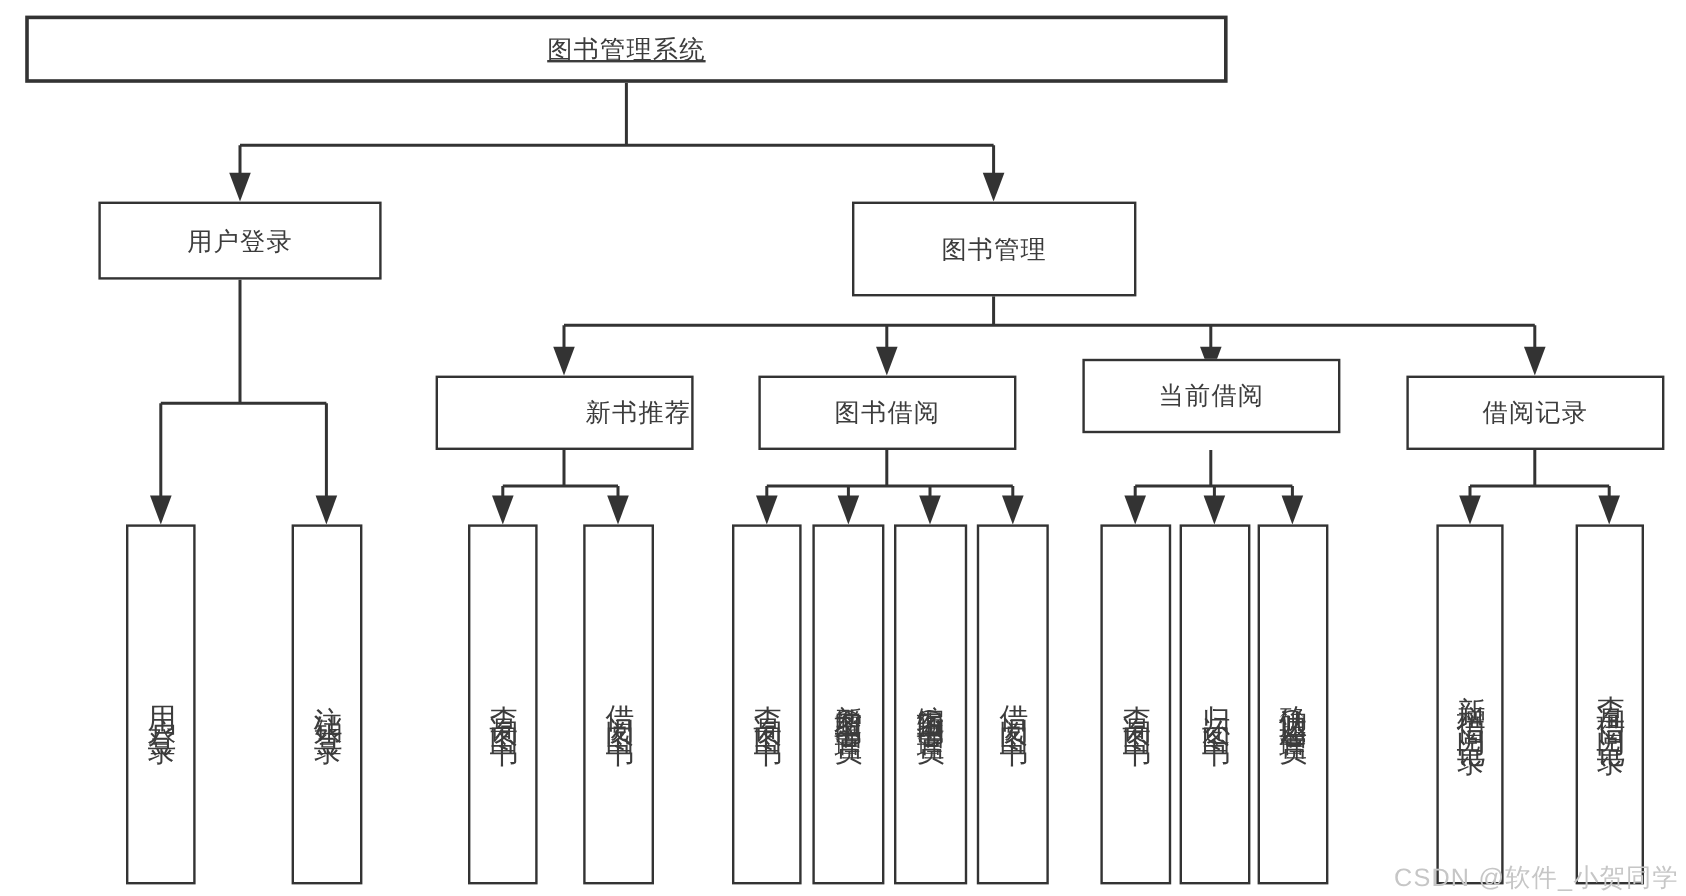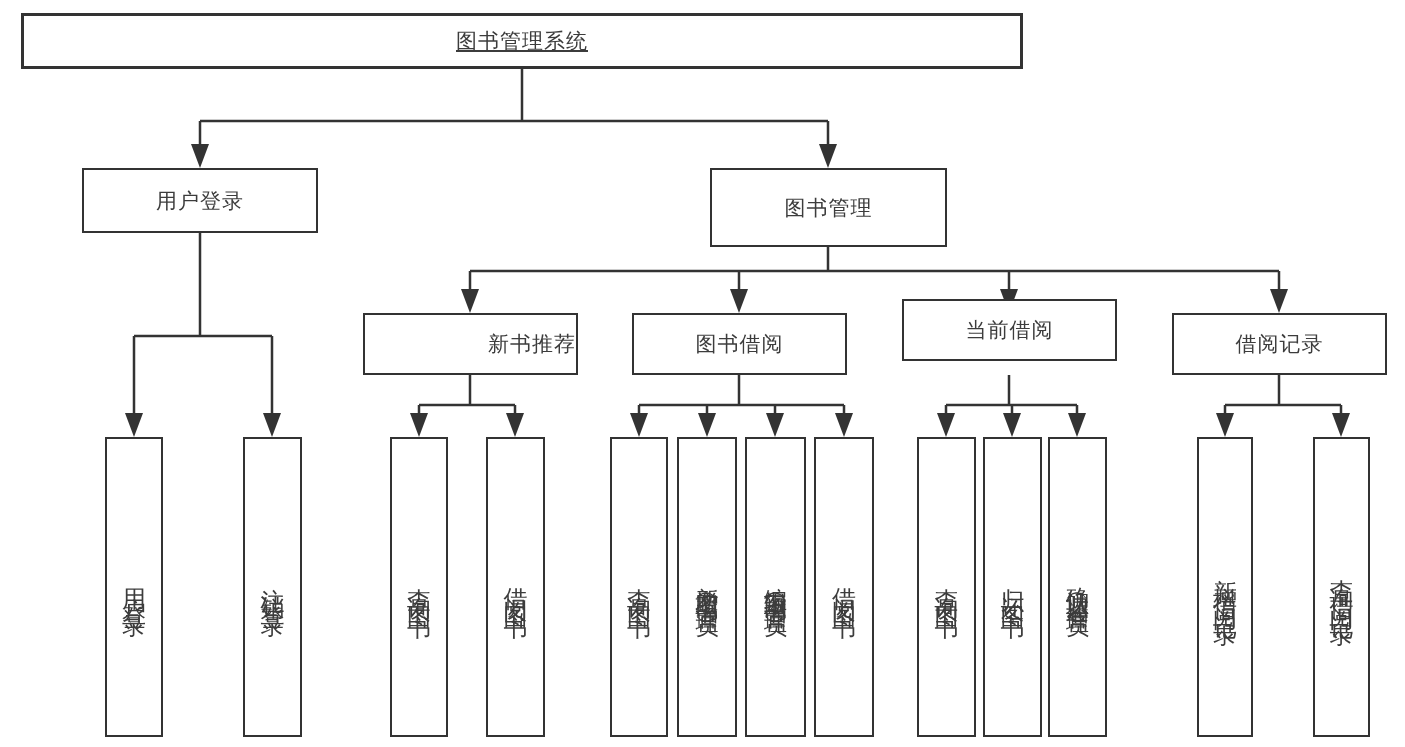--- a/index.html
+++ b/index.html
@@ -154,14 +154,15 @@
     <span class="vtext">确认归还（管理员）</span>
   </div>
 
   <div class="node v-node" style="left:1197px; top:437px; width:56px; height:300px;">
     <span class="vtext">新增借阅记录</span>
   </div>
   <div class="node v-node" style="left:1313px; top:437px; width:57px; height:300px;">
     <span class="vtext">查询借阅记录</span>
   </div>
 
+  <div class="watermark">CSDN @软件_小贺同学</div>
 
 </div>
 
 </body></html>

